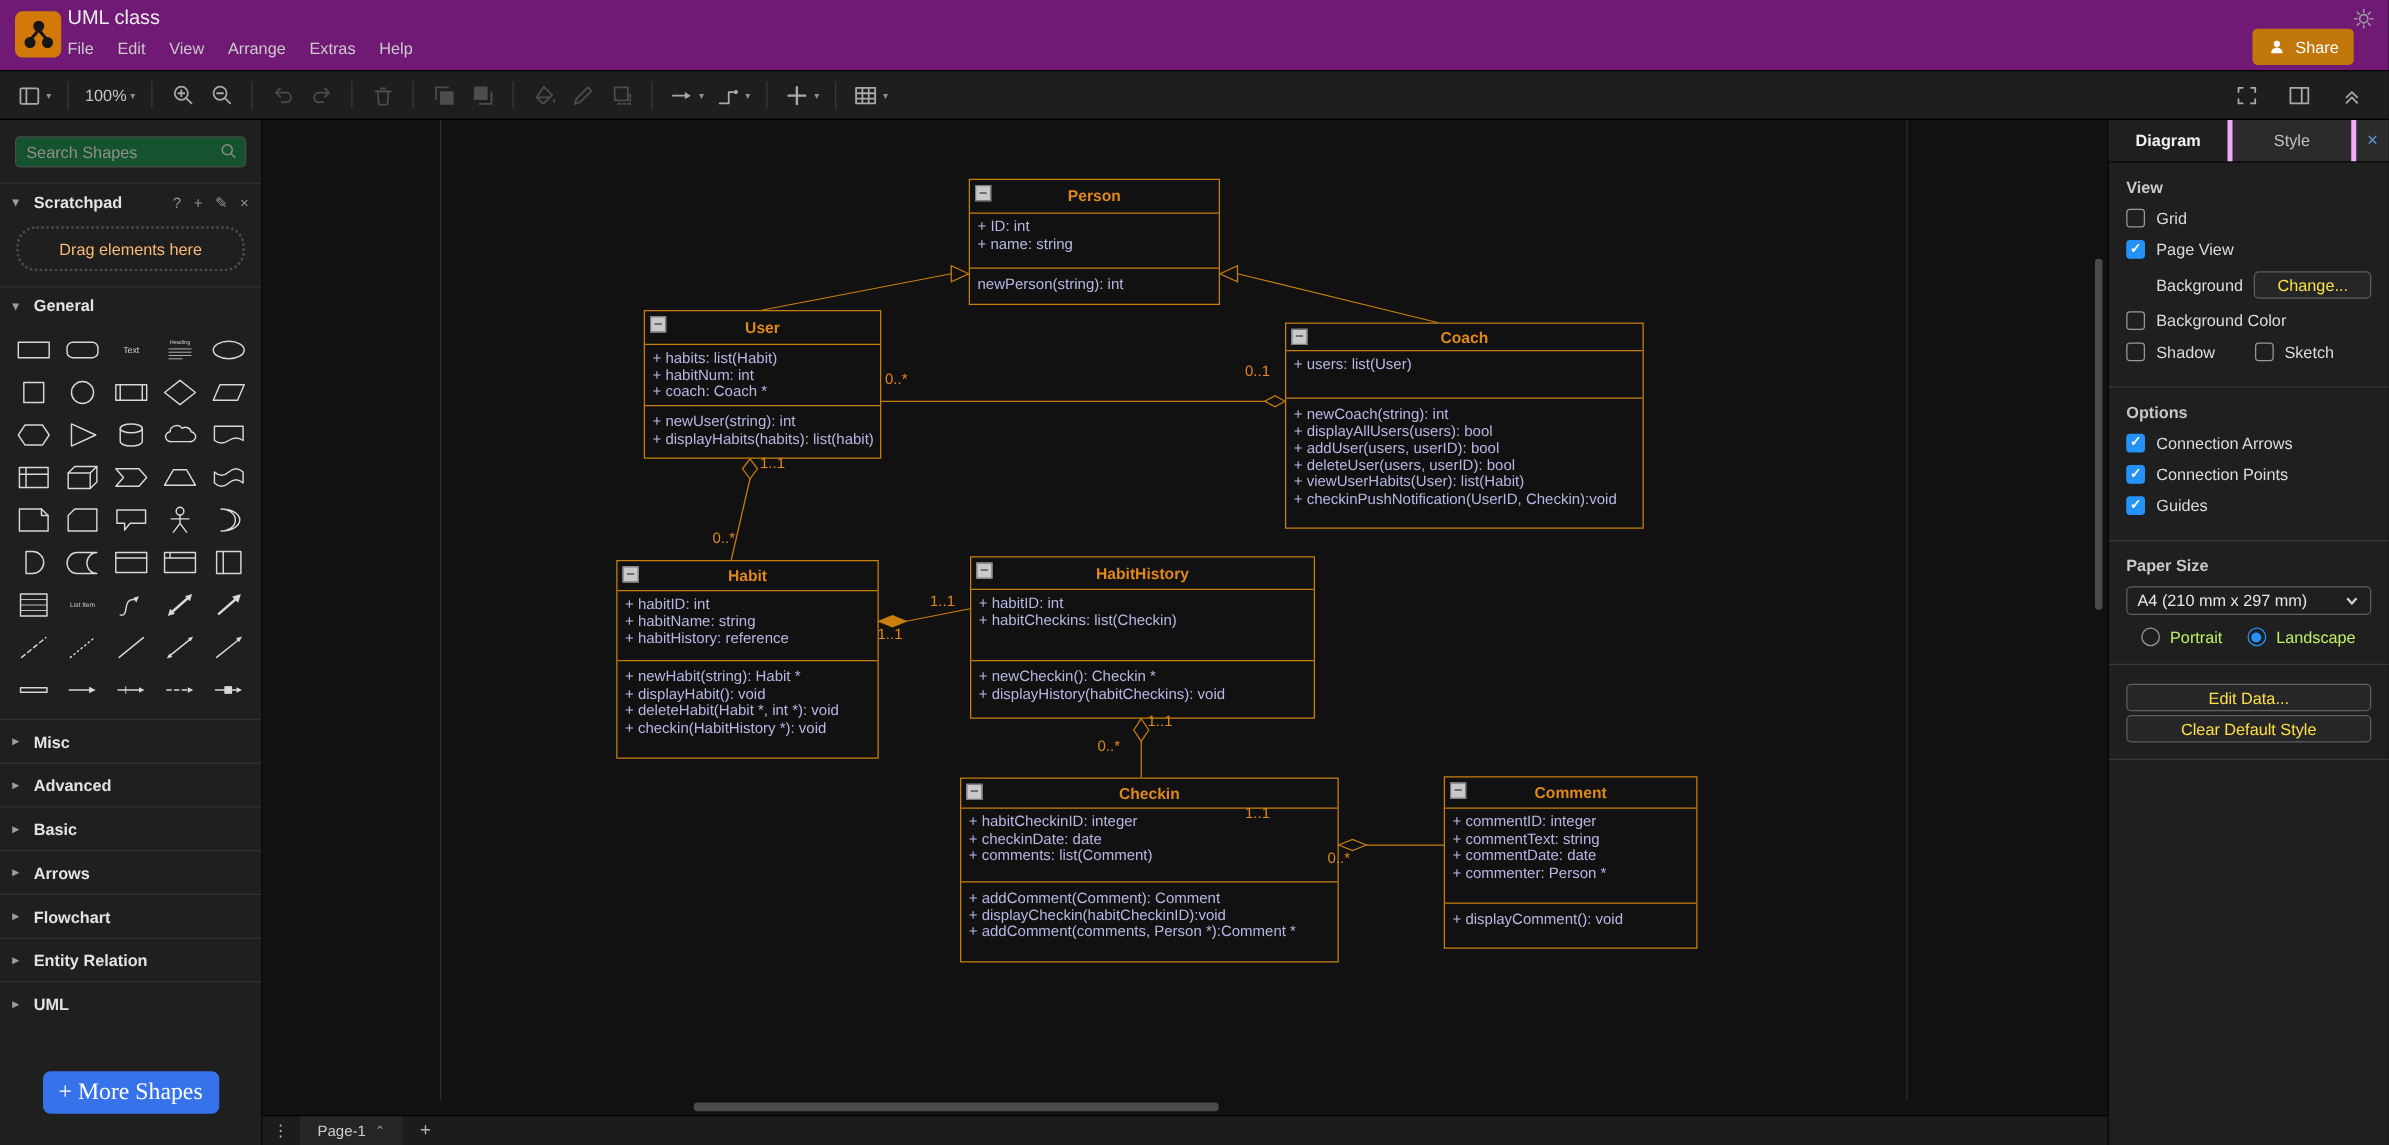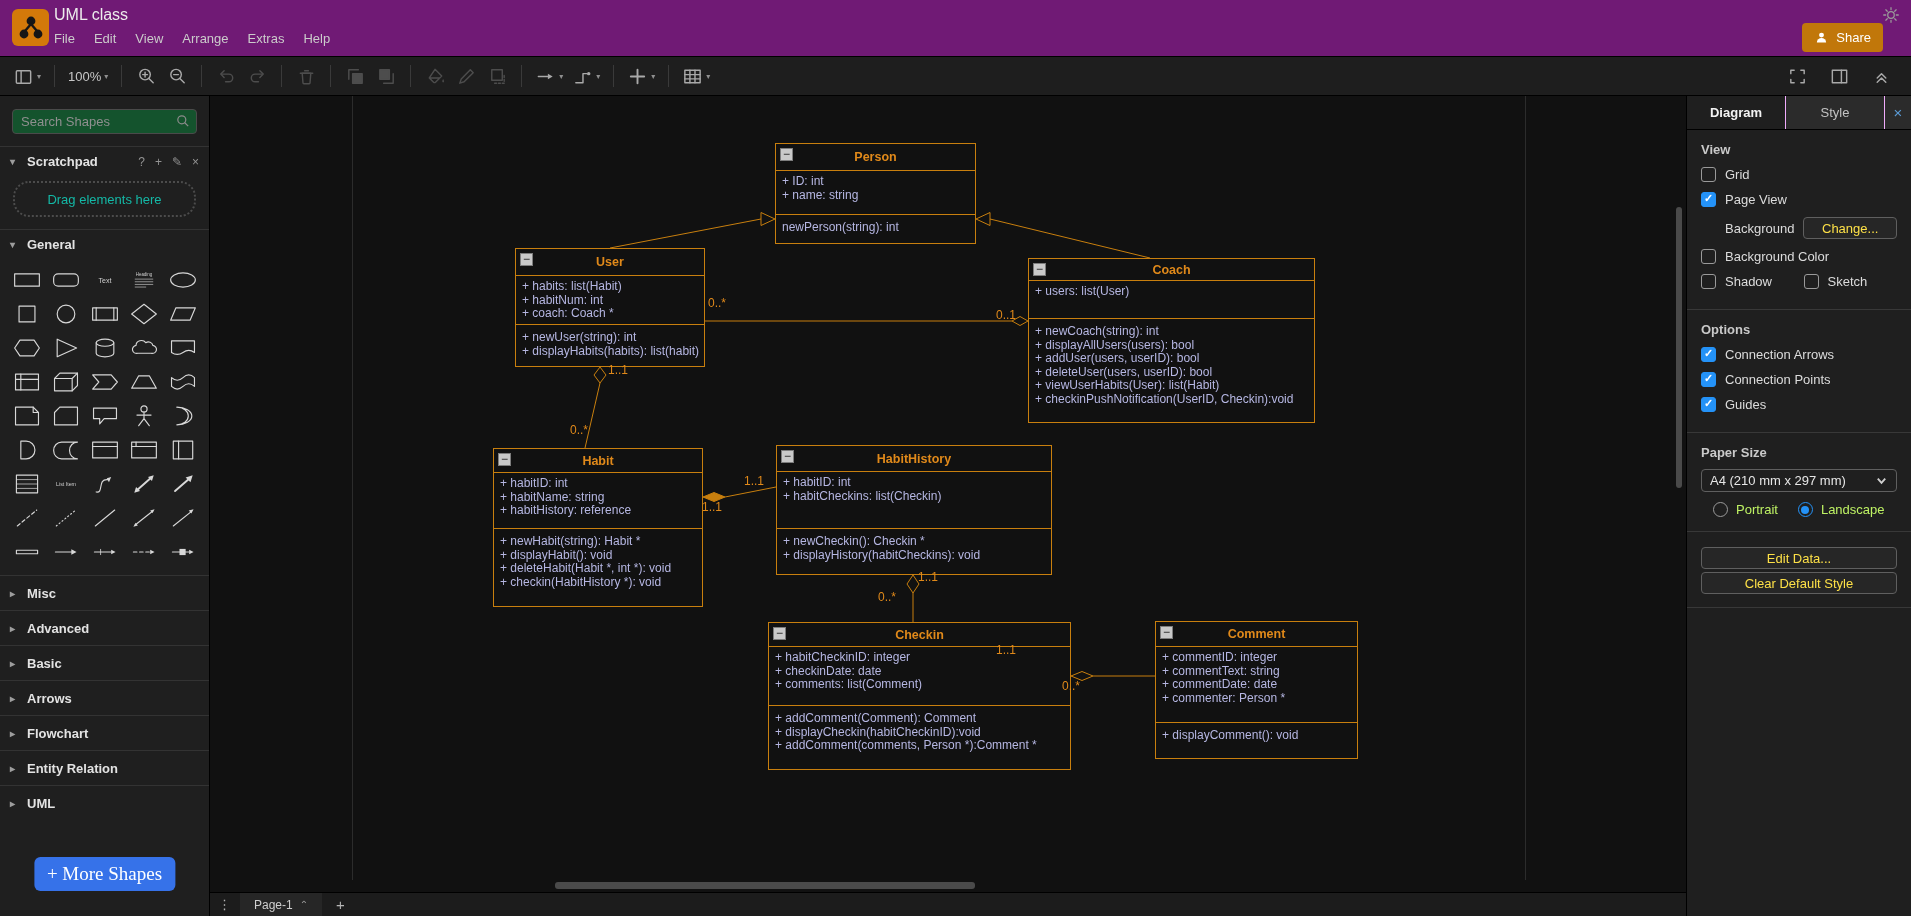--- a/index.html
+++ b/index.html
@@ -32,21 +32,21 @@
 
   
   .sidebar { position:absolute; left:0; top:96px; width:210px; height:820px; background:#1f1f1f; border-right:1px solid #000; }
   .searchwrap { position:relative; margin:13px 12px 12px 12px; }
   .searchwrap input { width:100%; height:25px; background:#14532d; border:1px solid #4a4a4a; border-radius:4px; color:#ddd; font-family:inherit; font-size:13px; padding:0 26px 0 8px; outline:none; }
   .searchwrap input::placeholder { color:#8f8f8f; }
   .sicon { position:absolute; right:6px; top:4px; color:#8b8b8b; }
   .srow { height:30px; display:flex; align-items:center; padding:0 10px; gap:7px; color:#e3e3e3; font-weight:600; font-size:13px; border-top:1px solid #333; }
   .chev { color:#9d9d9d; font-size:10px; width:10px; }
   .sp-icons { margin-left:auto; display:flex; gap:10px; color:#939393; font-weight:400; font-size:12px; }
-  .dragzone { margin:5px 13px 12px 13px; height:36px; border:2px dotted #4c4c4c; border-radius:16px; display:flex; align-items:center; justify-content:center; color:#14b8a6; font-size:13px;text-align:right; }
+  .dragzone { margin:5px 13px 12px 13px; height:36px; border:2px dotted #4c4c4c; border-radius:16px; display:flex; align-items:center; justify-content:center; color:#fdba74; font-size:13px;text-align:right; }
   .shape-grid { display:grid; grid-template-columns:repeat(5,1fr); padding:4px 7px 6px 7px; }
   .shape-cell { height:34px; display:flex; align-items:center; justify-content:center; }
   .shp { width:30px; height:26px; stroke:#d8d8d8; fill:none; stroke-width:1.3px; stroke-linejoin:round; stroke-linecap:round; }
   .shp .st { fill:#cfcfcf; stroke:none; font-size:8px; text-anchor:middle; font-family:"Liberation Sans",sans-serif; }
   .shp .sf { fill:#d8d8d8; stroke:none; }
   .sections .srow { height:35px; font-weight:600; }
   .more-shapes { position:absolute; bottom:25px; left:50%; transform:translateX(-50%); background:#3672e9; color:#fff; border:none; border-radius:6px; font-family:Liberation Serif, serif; font-size:19px; padding:6px 13px; white-space:nowrap;margin-top:31px; }
 
   
   .canvas { position:absolute; left:210px; top:96px; width:1476px; height:796px; background:#111111; overflow:hidden; }
@@ -58,21 +58,21 @@
   .uml-fields { border-bottom:1px solid #c87f0e; padding:4px 6px 0 6px; line-height:13.5px; overflow:hidden; }
   .uml-methods { padding:6px 6px 0 6px; line-height:13.5px; overflow:hidden; }
   .uml-line { white-space:nowrap; }
   .edge-label { position:absolute; color:#e0891a; font-size:12px; }
   .vscroll { position:absolute; right:4px; top:111px; width:6px; height:281px; background:#4a4a4a; border-radius:3px; }
   .hscroll { position:absolute; left:345px; top:786px; width:420px; height:7px; background:#4a4a4a; border-radius:3px; }
 
   
   .rpanel { position:absolute; left:1686px; top:96px; width:225px; height:820px; background:#1f1f1f; border-left:1px solid #000; font-size:13px; }
   .rtabs { height:34px; display:flex; background:#2b2b2b; border-bottom:1px solid #000; }
-  .rtab { flex:1; display:flex; align-items:center; justify-content:center; color:#c2c2c2; border-right:1px solid #f0abfc; }
+  .rtab { flex:1; display:flex; align-items:center; justify-content:center; color:#c2c2c2; border-right:4px solid #f0abfc; }
   .rtab.active { background:#1f1f1f; color:#f2f2f2; font-weight:bold; }
   .rtab-close { width:26px; display:flex; align-items:center; justify-content:center; color:#5b9bd5; font-size:15px; }
   .rsection { padding:12px 14px 10px 14px; border-bottom:1px solid #383838; }
   .rhead { font-weight:bold; color:#c9c9c9; margin-bottom:4px; }
   .crow { display:flex; align-items:center; gap:9px; margin:10px 0; color:#dcdcdc; }
   .cbox { width:15px; height:15px; border:1px solid #9a9a9a; border-radius:3px; background:transparent; flex:none; position:relative; }
   .cbox.on { background:#2492f7; border-color:#2492f7; }
   .cbox.on::after { content:"✓"; position:absolute; left:2px; top:-1px; color:#fff; font-size:11px; font-weight:bold; }
   .radio { width:15px; height:15px; border:1.5px solid #9a9a9a; border-radius:50%; flex:none; position:relative; }
   .radio.on { border-color:#2492f7; }
@@ -698,21 +698,21 @@
         <div class="uml-line">+ commentID: integer</div>
         <div class="uml-line">+ commentText: string</div>
         <div class="uml-line">+ commentDate: date</div>
         <div class="uml-line">+ commenter: Person *</div>
       </div>
       <div class="uml-methods">
         <div class="uml-line">+ displayComment(): void</div>
       </div>
     </div>
     <div class="edge-label" style="left: 498px; top: 200px;">0..*</div>
-    <div class="edge-label" style="left: 786px; top: 212px;">0..1</div>
+    <div class="edge-label" style="left: 786px; top: 194px;">0..1</div>
     <div class="edge-label" style="left: 398px; top: 267px;">1..1</div>
     <div class="edge-label" style="left: 360px; top: 327px;">0..*</div>
     <div class="edge-label" style="left: 534px; top: 378px;">1..1</div>
     <div class="edge-label" style="left: 492px; top: 404px;">1..1</div>
     <div class="edge-label" style="left: 708px; top: 474px;">1..1</div>
     <div class="edge-label" style="left: 668px; top: 494px;">0..*</div>
     <div class="edge-label" style="left: 786px; top: 547px;">1..1</div>
     <div class="edge-label" style="left: 852px; top: 583px;">0..*</div>
   </div>
 

